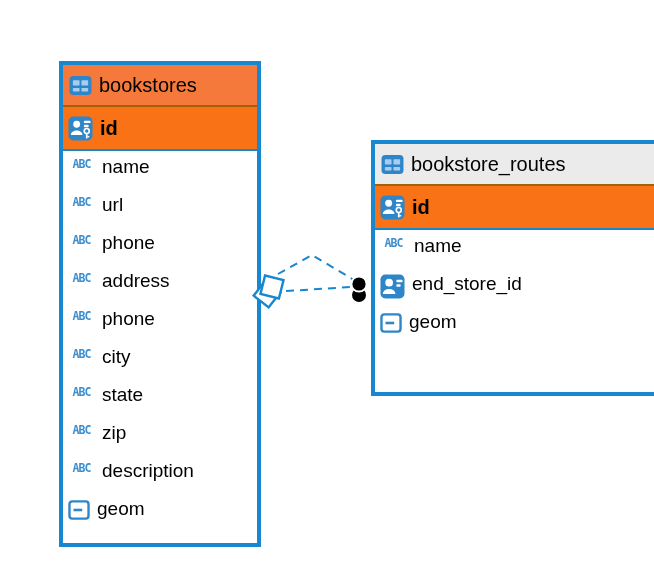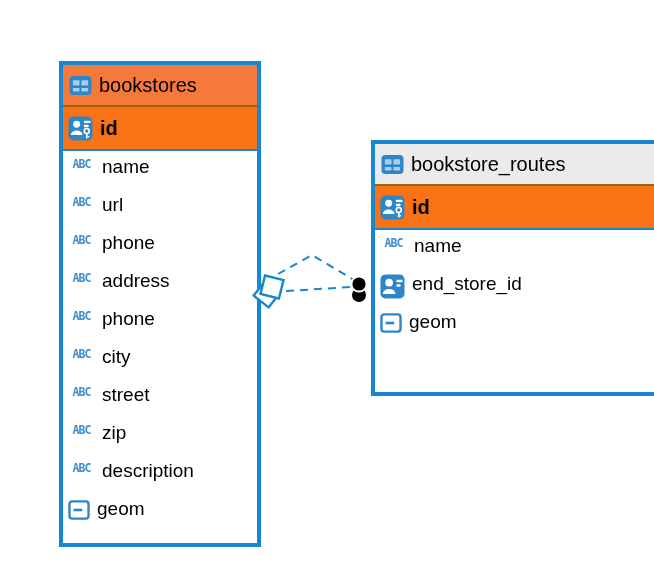--- a/index.html
+++ b/index.html
@@ -120,21 +120,21 @@
       <div class="row">
         <span class="abc">ABC</span>
         <span class="cname">phone</span>
       </div>
       <div class="row">
         <span class="abc">ABC</span>
         <span class="cname">city</span>
       </div>
       <div class="row">
         <span class="abc">ABC</span>
-        <span class="cname">street</span>
+        <span class="cname">state</span>
       </div>
       <div class="row">
         <span class="abc">ABC</span>
         <span class="cname">zip</span>
       </div>
       <div class="row">
         <span class="abc">ABC</span>
         <span class="cname">description</span>
       </div>
       <div class="row">

